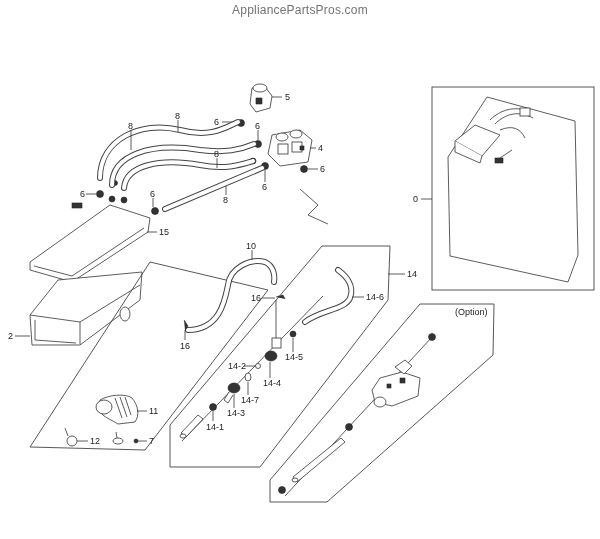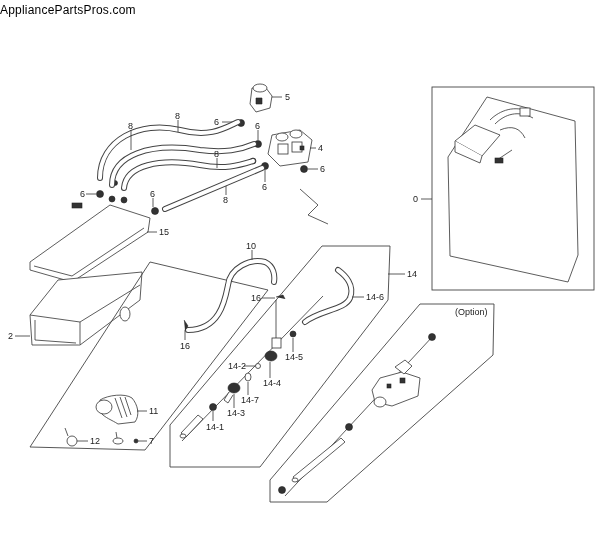--- a/index.html
+++ b/index.html
@@ -1,17 +1,17 @@
 <!DOCTYPE html>
 <html><head>
 <meta charset="utf-8">
 <style>
   html, body { margin:0; padding:0; background:#ffffff; }
   body { width:600px; height:539px; position:relative; overflow:hidden; font-family:"Liberation Sans", sans-serif; }
-  #watermark { position:absolute; left:0; width:600px; top:3px; font-size:12px; color:#000000; letter-spacing:0.2px; }
+  #watermark { position:absolute; left:0; width:600px; top:3px; text-align:center; font-size:12px; color:#737373; letter-spacing:0.2px; }
   svg#diagram { position:absolute; left:0; top:0; }
   .lbl { font-family:"Liberation Sans", sans-serif; font-size:9px; fill:#222; }
   .ln { stroke:#333; stroke-width:0.8; fill:none; }
   .box { stroke:#444; stroke-width:0.9; fill:none; }
   .hose { stroke:#444; stroke-width:6; fill:none; stroke-linecap:round; }
   .hose-in { stroke:#fff; stroke-width:4; fill:none; stroke-linecap:round; }
   .part { stroke:#333; stroke-width:0.8; fill:#fff; }
   .dark { fill:#333; stroke:#222; stroke-width:0.6; }
 </style>
 </head>

